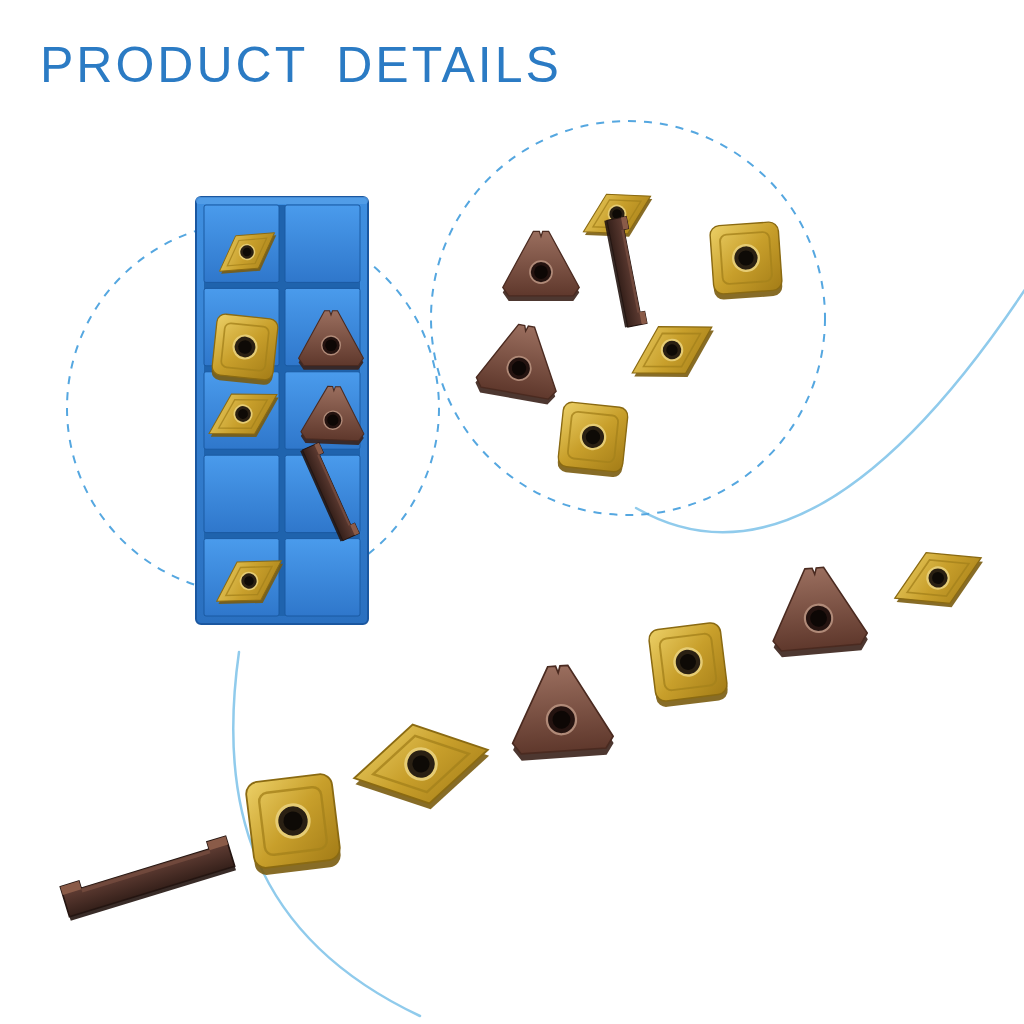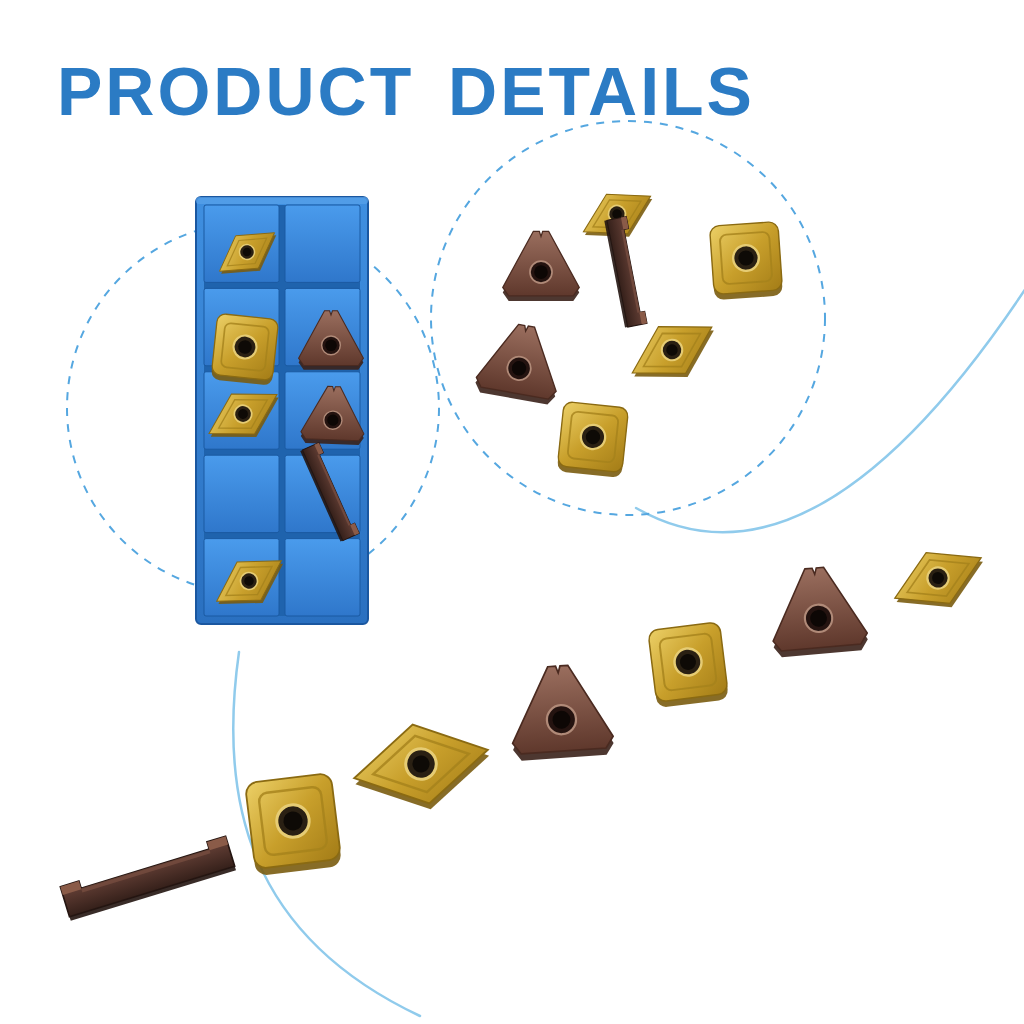--- a/index.html
+++ b/index.html
@@ -4,22 +4,22 @@
 <style>
   html,body{margin:0;padding:0;}
   body{
     width:1024px;height:1024px;
     background:var(--background,#ffffff);
     font-family:"Liberation Sans",sans-serif;
     overflow:hidden;
   }
   .stage{position:relative;width:1024px;height:1024px;background:var(--background,#ffffff);}
   .title{
-    position:absolute;top:40px;left:40px;margin:17px;
-    font-size:68px;font-weight:bold;line-height:1;
+    position:absolute;top:40px;left:40px;margin:0;
+    font-size:50px;font-weight:normal;line-height:1;
     color:var(--title-blue,#2b7bc4);
     letter-spacing:3px;word-spacing:12px;
   }
   svg.scene{position:absolute;left:0;top:0;width:1024px;height:1024px;}
 </style>
 </head>
 <body>
 
 <div class="stage">
   <h1 class="title">PRODUCT DETAILS</h1>

